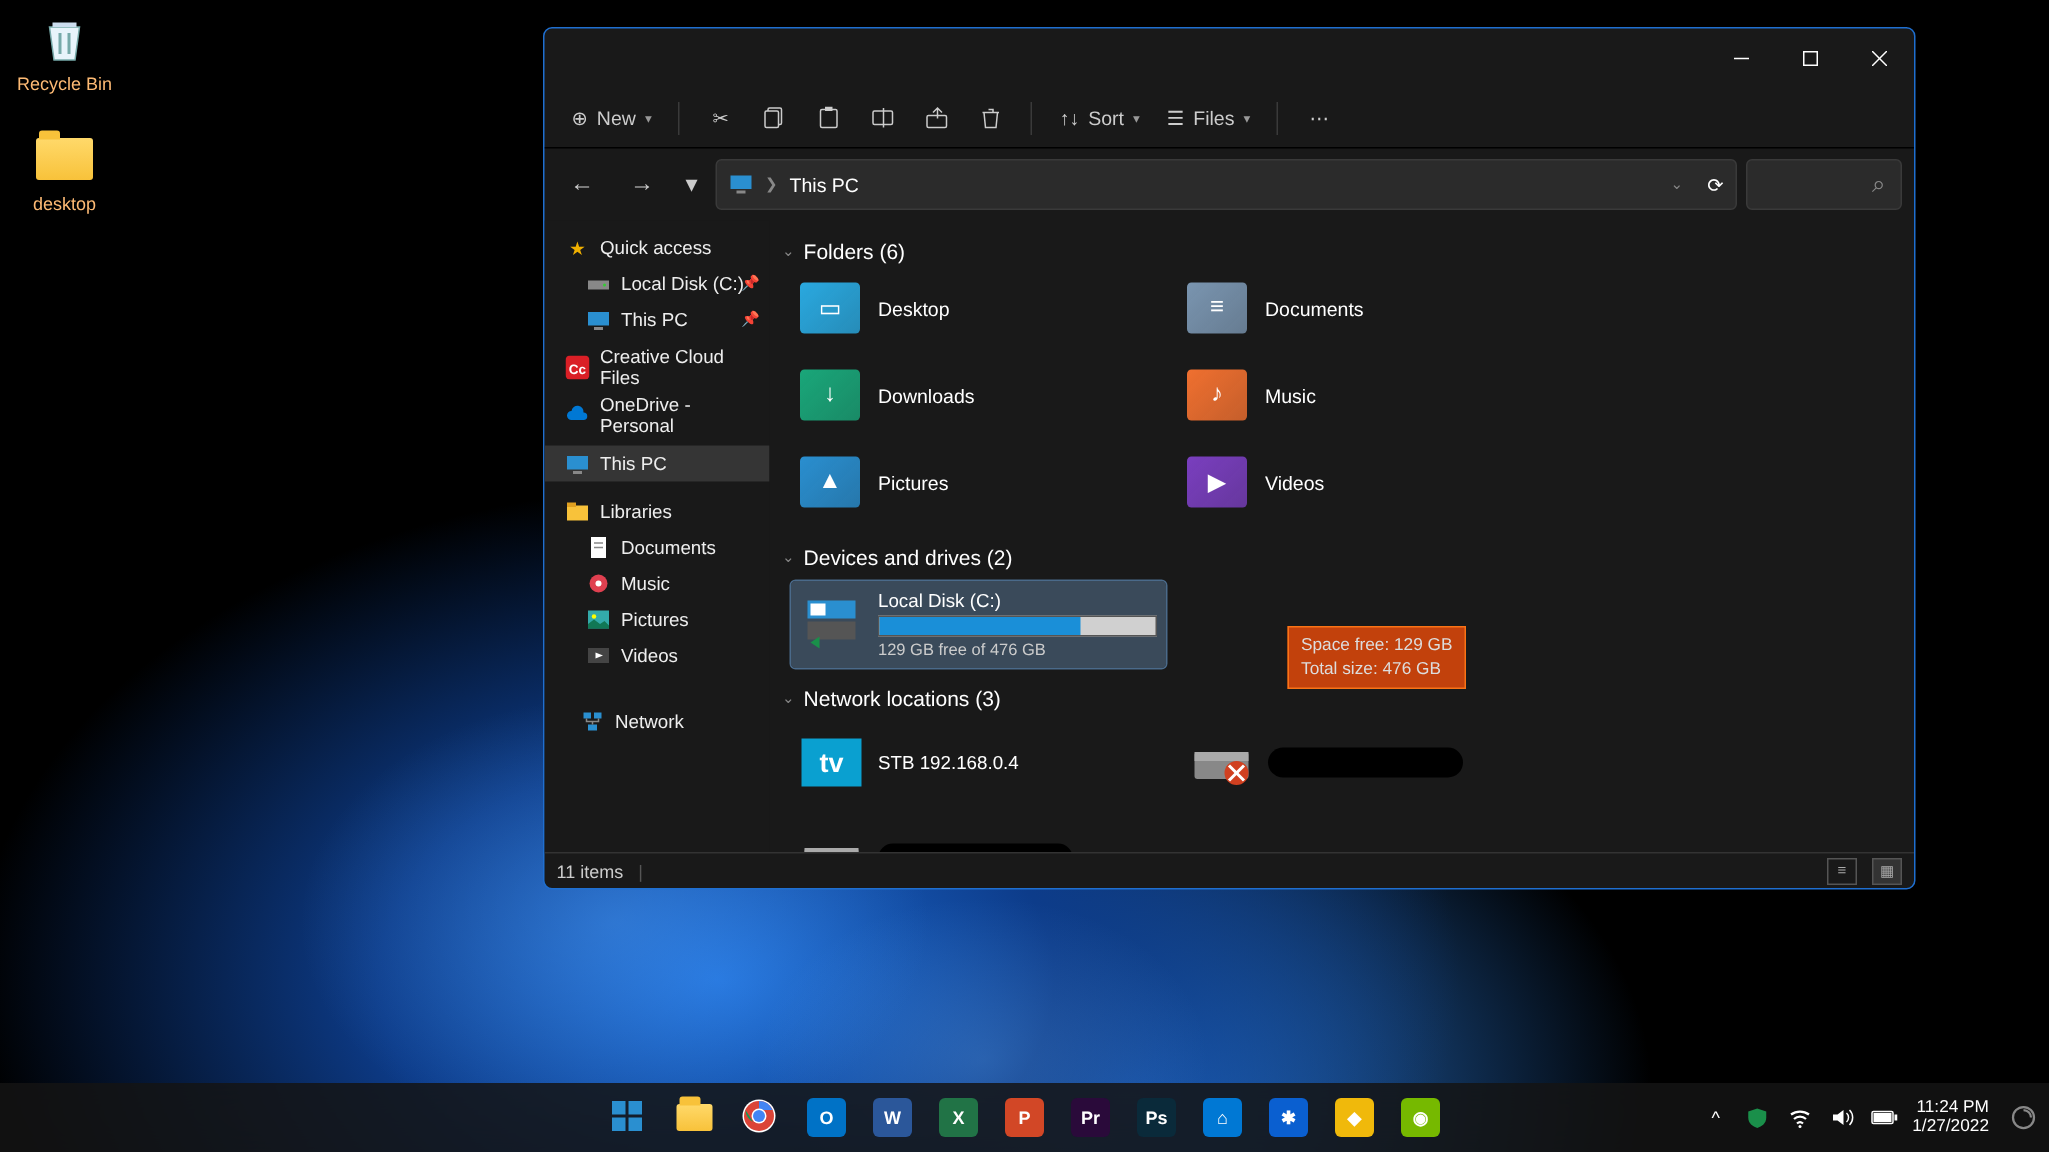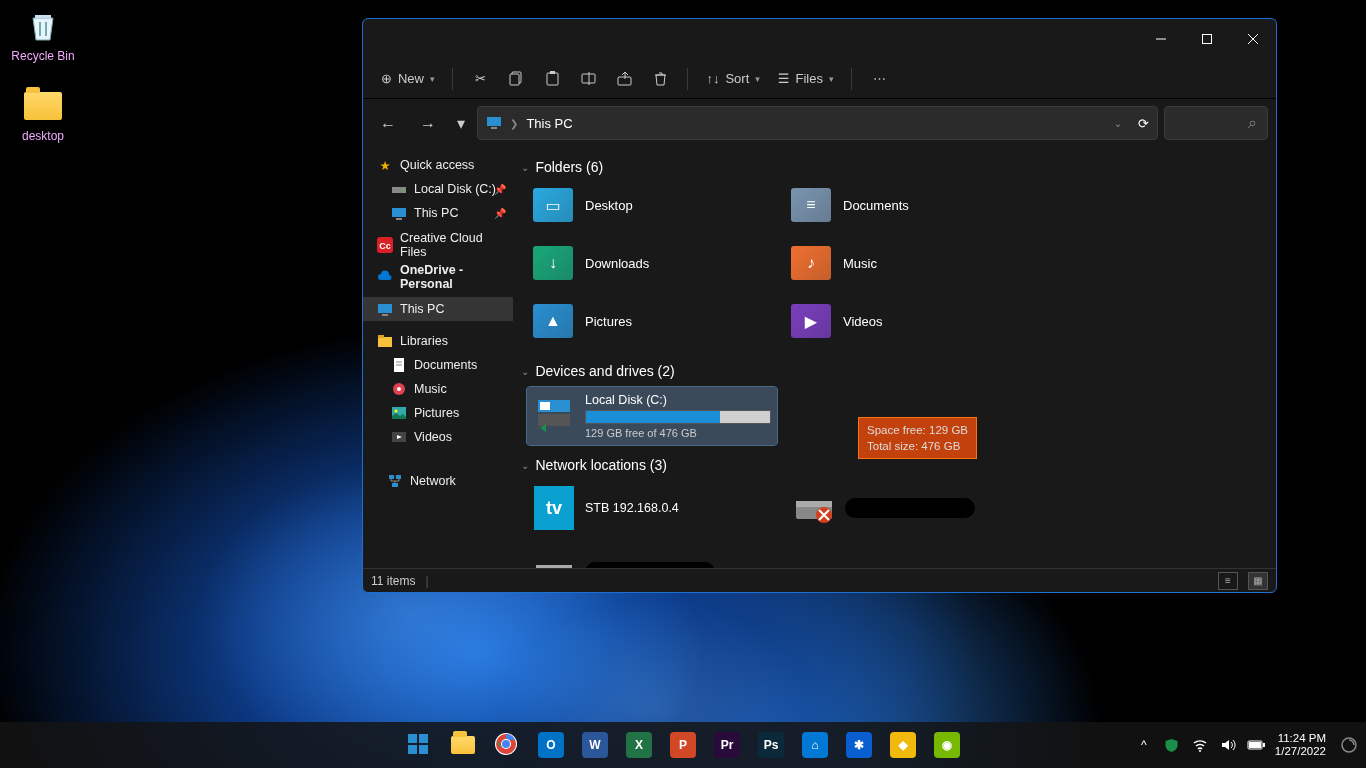--- a/index.html
+++ b/index.html
@@ -16,21 +16,21 @@
 .wallpaper::after{
   content:""; position:absolute; inset:0;
   background:
     radial-gradient(ellipse 350px 250px at 30% 80%, rgba(90,170,255,.35) 0%, transparent 60%),
     radial-gradient(ellipse 250px 180px at 48% 92%, rgba(120,190,255,.25) 0%, transparent 60%);
 }
 
 
 .desktop-icons { position: absolute; top: 5px; left: 5px; display: flex; flex-direction: column; gap: 22px; }
 .desktop-icon { width: 76px; display: flex; flex-direction: column; align-items: center; gap: 2px; cursor: pointer; }
-.desktop-icon .label { color: #f0abfc; font-size: 12px; text-align: center; text-shadow: 0 1px 2px #000; }
+.desktop-icon .label { color: #fdba74; font-size: 12px; text-align: center; text-shadow: 0 1px 2px #000; }
 .di-glyph { width: 42px; height: 42px; display:flex; align-items:center; justify-content:center; }
 
 
 .explorer {
   position: absolute; left: 362px; top: 18px; width: 915px; height: 575px;
   background: #191919; border: 1px solid #1f6fd0; border-radius: 6px;
   display: flex; flex-direction: column; color: #fff; overflow: hidden;
 }
 .titlebar { height: 40px; display: flex; align-items: center; justify-content: flex-end; }
 .win-controls { display: flex; }
@@ -256,21 +256,21 @@
         </div>
         <div class="side-item" style="margin-top: 8px;">
           <span class="side-ico">
             <svg width="16" height="16">
               <rect width="16" height="16" rx="3" fill="#da1f26"></rect>
               <text x="8" y="12" text-anchor="middle" fill="#fff" font-size="9" font-weight="bold">Cc</text>
             </svg>
           </span>
           <span>Creative Cloud Files</span>
         </div>
-        <div class="side-item" style="margin-top: 8px; font-weight: bold;">
+        <div class="side-item" style="margin-top: 8px;">
           <span class="side-ico">
             <svg width="16" height="16">
               <path d="M4 11a3 3 0 010-6 4 4 0 018 1 2.5 2.5 0 010 5z" fill="#0078d4"></path>
             </svg>
           </span>
           <span>OneDrive - Personal</span>
         </div>
         <div class="side-item selected" style="margin-top: 8px;">
           <span class="side-ico">
             <svg width="16" height="16">
@@ -408,21 +408,21 @@
           </div>
         </div>
 
       <div class="group-header">
         <span class="twisty">⌄</span>
         <span>Network locations (3)</span>
       </div>
       <div class="drive-grid" id="net-grid" style="margin-bottom:4px;">
           <div class="drive-item">
             <div class="drive-icon">
-              <div style="width:40px;height:44px;background:#0aa0d0;display:flex;align-items:center;justify-content:center;color:#fff;font-weight:bold;font-size:18px;">tv</div>
+              <div style="width:40px;height:32px;background:#0aa0d0;display:flex;align-items:center;justify-content:center;color:#fff;font-weight:bold;font-size:18px;">tv</div>
             </div>
             <div class="drive-body" style="justify-content:center;">
               <div class="drive-name">STB 192.168.0.4</div>
             </div>
           </div>
           <div class="drive-item">
             <div class="drive-icon">
               <svg width="40" height="34">
                 <rect x="2" y="10" width="36" height="18" rx="2" fill="#888"></rect>
                 <rect x="2" y="10" width="36" height="6" fill="#aaa"></rect>

